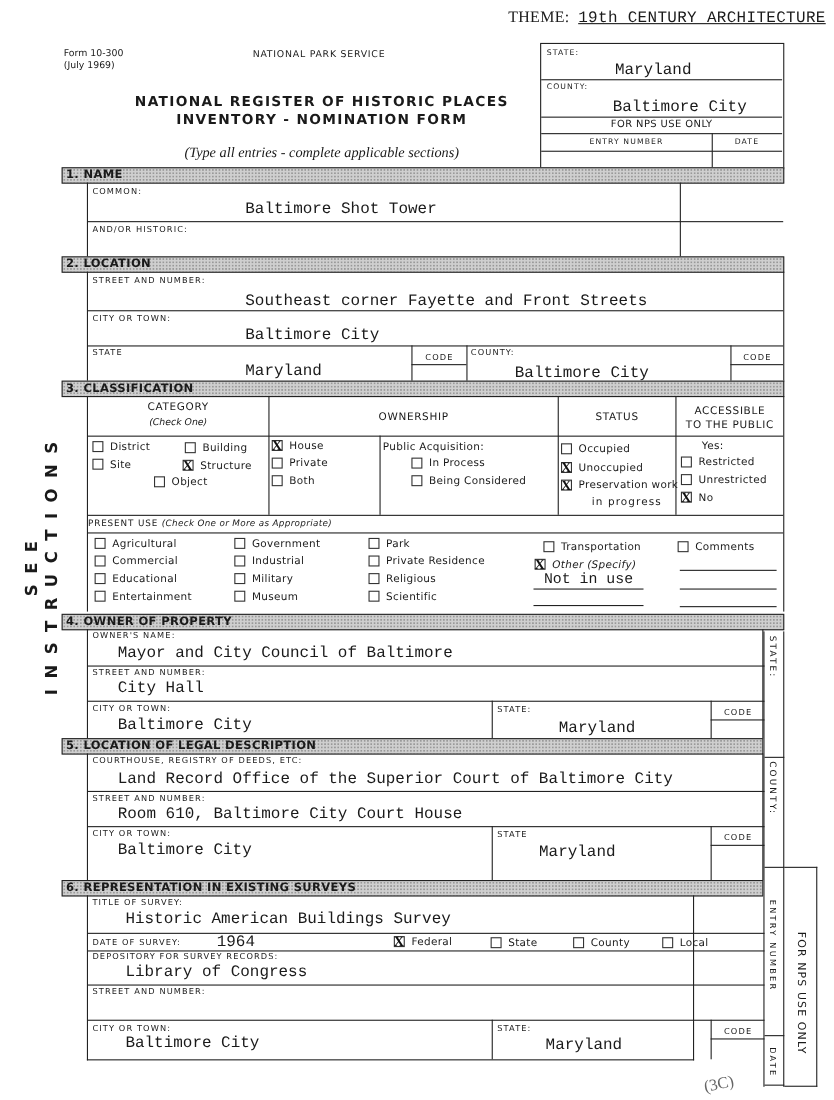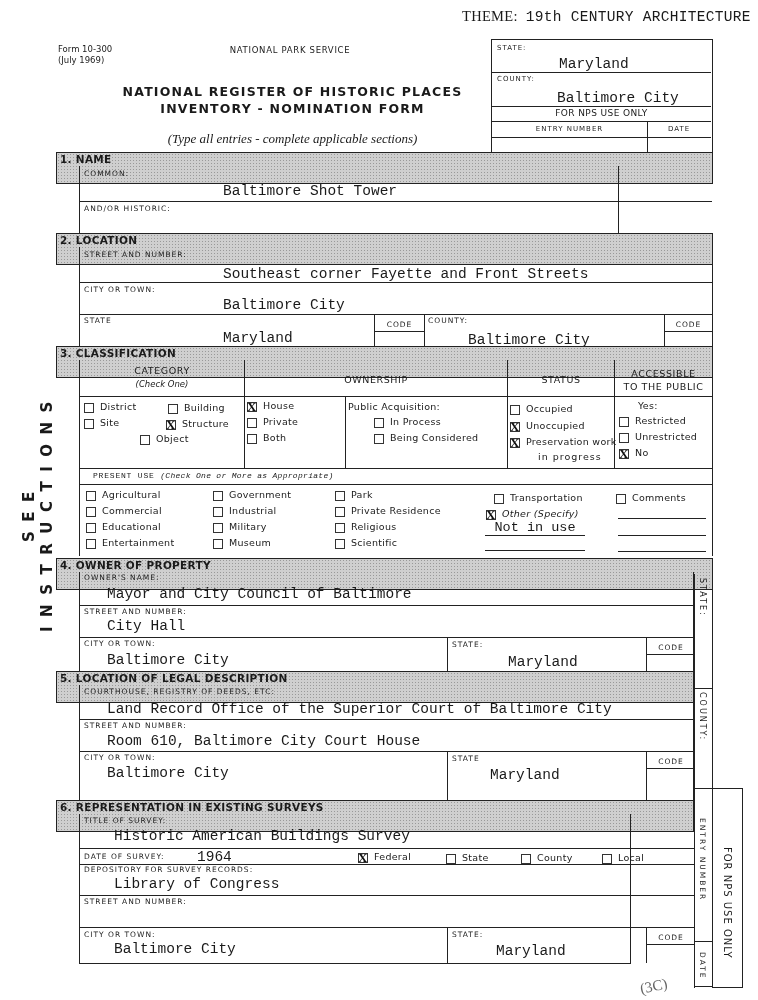--- a/index.html
+++ b/index.html
@@ -7,38 +7,38 @@
   body { position: relative; font-family: "DejaVu Sans", sans-serif; color: #1a1a1a; }
   .abs { position: absolute; }
   .mono { font-family: "Liberation Mono", "DejaVu Sans Mono", monospace; color: #1a1a1a; }
   .serif { font-family: "Liberation Serif", "DejaVu Serif", serif; }
   .lbl { font-size: 7.5px; letter-spacing: 1px; text-transform: uppercase; color: #222; }
   .typed { font-size: 14.5px; }
   .box { border: 1.5px solid #222; }
   .hl { border-top: 1.3px solid #222; }
   .vl { border-left: 1.3px solid #222; }
   .section-bar {
-    position: absolute; height: 32px; border: 1.4px solid #222;
+    position: absolute; height: 15px; border: 1.4px solid #222;
     background-color: #cfcfcf;
     background-image: radial-gradient(#999 0.6px, transparent 0.8px);
     background-size: 3px 3px;
     font-size: 10.5px; font-weight: bold; padding-left: 3px; line-height: 13px;
     letter-spacing: 0.3px;
   }
   .cb { display: inline-block; width: 10px; height: 10px; border: 1.2px solid #333; vertical-align: middle; position: relative; margin-right: 6px; }
   .cb.on::after { content: "X"; position: absolute; left: -1px; top: -4px; font-family: "Liberation Serif", serif; font-weight: bold; font-size: 13px; color: #111; }
   .opt { font-size: 9.5px; position: absolute; white-space: nowrap; letter-spacing: 0.3px; }
   .vert { writing-mode: vertical-rl; font-size: 8px; letter-spacing: 2px; text-transform: uppercase; }
   .center { text-align: center; }
 </style>
 </head>
 <body>
 
 <div class="abs serif" style="left:462px;top:8px;font-size:14.5px;letter-spacing:0.3px;">
-  <span>THEME:</span>&nbsp;&nbsp;<span class="mono" style="font-family:'Liberation Mono',monospace;">19th CENTURY ARCHITECTURE</span>
+  <span>THEME:</span>&nbsp;&nbsp;<span class="mono" style="font-family:'Liberation Mono',monospace;text-decoration:underline;">19th CENTURY ARCHITECTURE</span>
 </div>
 
 <div class="abs" style="left:58px;top:44px;font-size:8.5px;line-height:11px;">
   <div>Form 10-300</div>
   <div>(July 1969)</div>
 </div>
 
 <div class="abs center" style="left:150px;top:45px;width:280px;font-size:8.5px;letter-spacing:0.7px;line-height:11px;">
   <div>NATIONAL PARK SERVICE</div>
 </div>
@@ -132,21 +132,21 @@
   <div class="opt" style="left:430px;top:76px;"><span class="cb on"></span><span>Preservation work</span></div>
   <div class="opt" style="left:458px;top:91px;letter-spacing:1px;">in progress</div>
 
   <div class="opt" style="left:558px;top:40px;">Yes:</div>
   <div class="opt" style="left:539px;top:55px;"><span class="cb"></span><span>Restricted</span></div>
   <div class="opt" style="left:539px;top:71px;"><span class="cb"></span><span>Unrestricted</span></div>
   <div class="opt" style="left:539px;top:87px;"><span class="cb on"></span><span>No</span></div>
 
   <div class="abs hl" style="left:0;top:108px;width:632px;"></div>
 
-  <div class="abs" style="left:13px;top:111px;font-size:8px;letter-spacing:0.8px;font-family:Liberation Mono, monospace;">
+  <div class="abs" style="left:0;top:111px;font-size:8px;letter-spacing:0.8px;">
     <span>PRESENT USE</span>
     <span style="font-style:italic;letter-spacing:0.3px;">(Check One or More as Appropriate)</span>
   </div>
   <div class="abs hl" style="left:0;top:124px;width:632px;"></div>
 
   <div class="opt" style="left:6px;top:129px;"><span class="cb"></span><span>Agricultural</span></div>
   <div class="opt" style="left:6px;top:145px;"><span class="cb"></span><span>Commercial</span></div>
   <div class="opt" style="left:6px;top:161px;"><span class="cb"></span><span>Educational</span></div>
   <div class="opt" style="left:6px;top:177px;"><span class="cb"></span><span>Entertainment</span></div>
 

